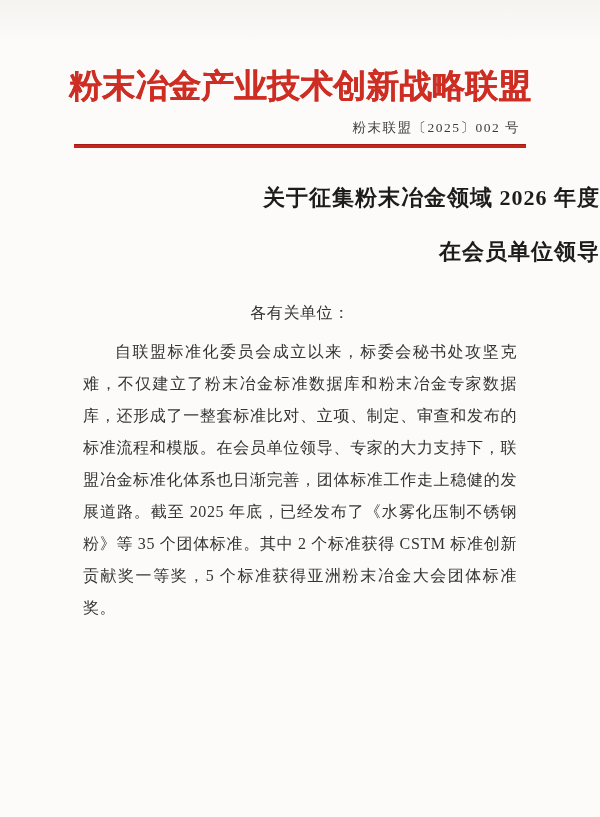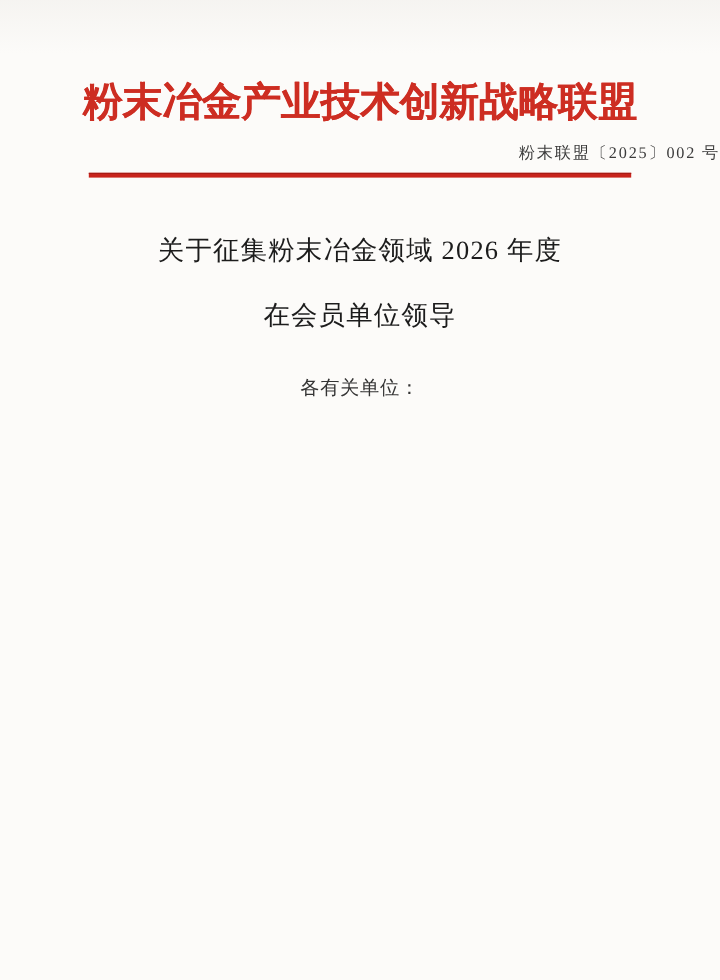--- a/index.html
+++ b/index.html
@@ -34,39 +34,40 @@
     font-size: 33px;
     line-height: 44px;
     font-weight: bold;
     letter-spacing: 0px;
     color: #cd2d22;
     text-shadow: 0.4px 0 0 #cd2d22;
     white-space: nowrap;
   }
   .doc-number {
     margin-top: 11px;
+    padding-right: 80px;
     text-align: right;
     font-size: 13.5px;
     line-height: 18px;
     letter-spacing: 1.5px;
     color: #3b3b3b;
   }
   .red-rule {
     margin: 7px 74px 0 74px;
     height: 4px;
     background: #c8241c;
     border-top: 1px solid #a81b15;
     box-sizing: border-box;
   }
 
   
   .doc-title {
-    margin-top: 46px;
-    text-align: center;
-    font-weight: normal;
+    margin-top: 35px;
+    text-align: right;
+    font-weight: bold;
     color: #1c1c1c;
   }
   .doc-title .t-line {
     display: block;
     font-size: 22px;
     line-height: 30px;
     letter-spacing: 1px;
   }
   .doc-title .t-line + .t-line {
     margin-top: 24px;
@@ -102,15 +103,16 @@
     <div class="red-rule"></div>
   </header>
 
   <h2 class="doc-title">
     <span class="t-line">关于征集粉末冶金领域 2026 年度</span>
     <span class="t-line">在会员单位领导</span>
   </h2>
 
   <main class="doc-body">
     <p class="salutation">各有关单位：</p>
+    <p class="para">自联盟标准化委员会成立以来，标委会秘书处攻坚克难，不仅建立了粉末冶金标准数据库和粉末冶金专家数据库，还形成了一整套标准比对、立项、制定、审查和发布的标准流程和模版。在会员单位领导、专家的大力支持下，联盟冶金标准化体系也日渐完善，团体标准工作走上稳健的发展道路。截至 2025 年底，已经发布了《水雾化压制不锈钢粉》等 35 个团体标准。其中 2 个标准获得 CSTM 标准创新贡献奖一等奖，5 个标准获得亚洲粉末冶金大会团体标准奖。</p>
   </main>
 
 </div>
 
 </body></html>

